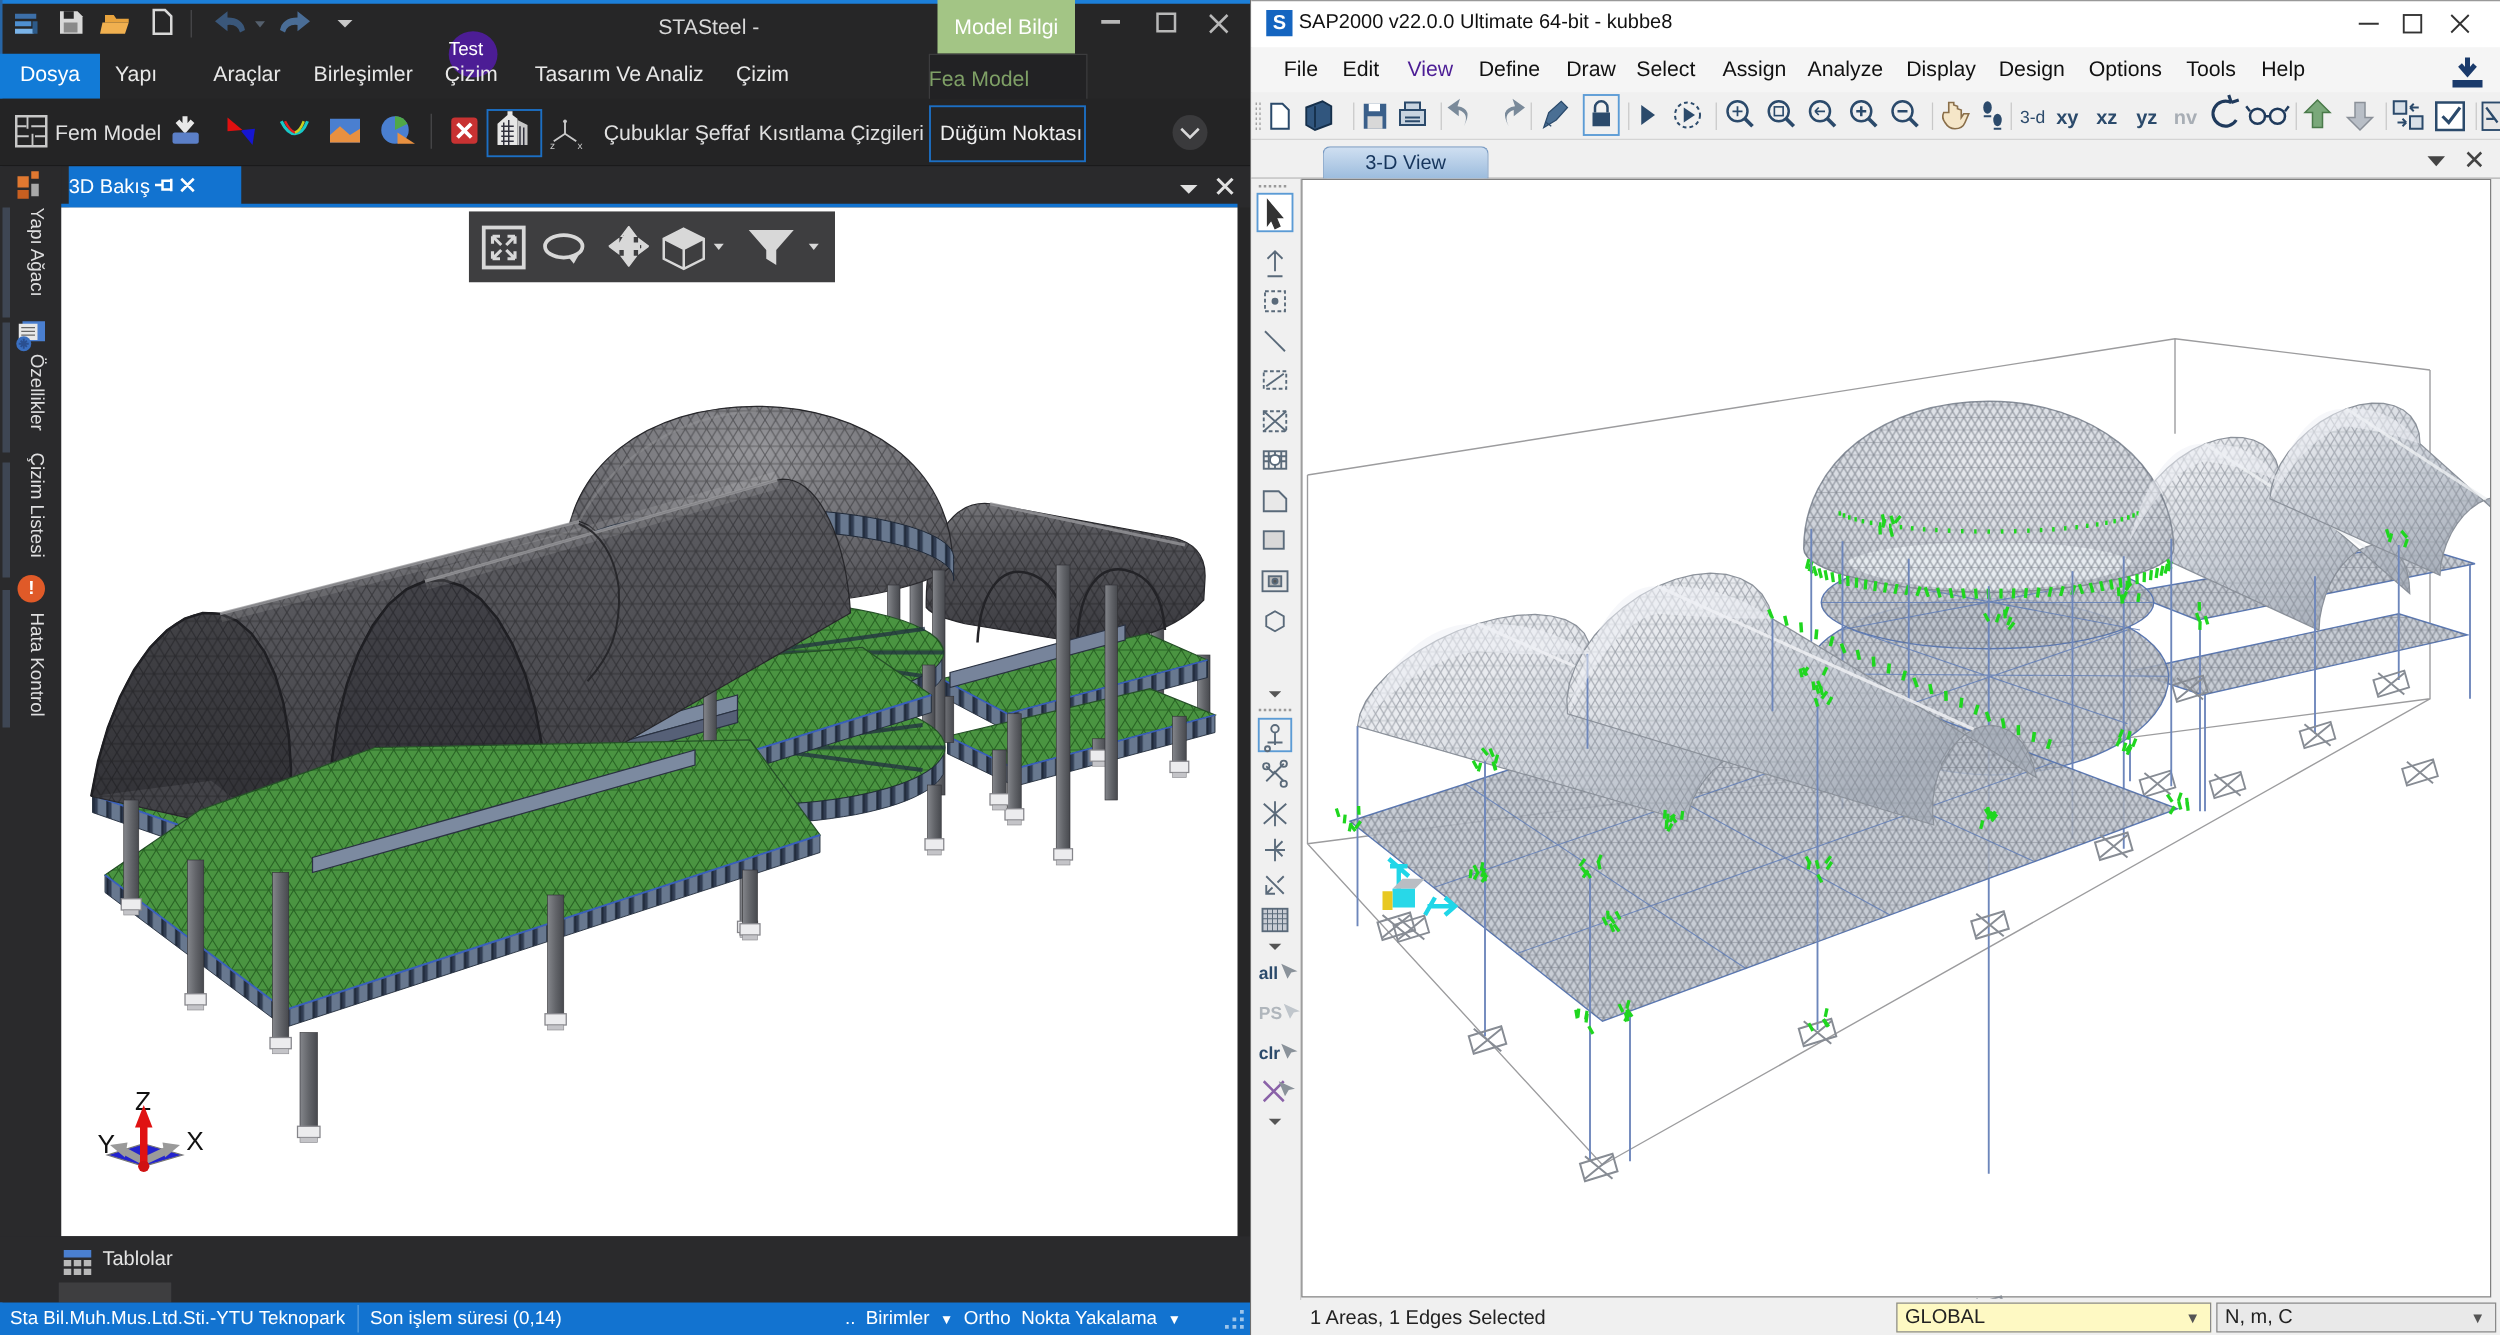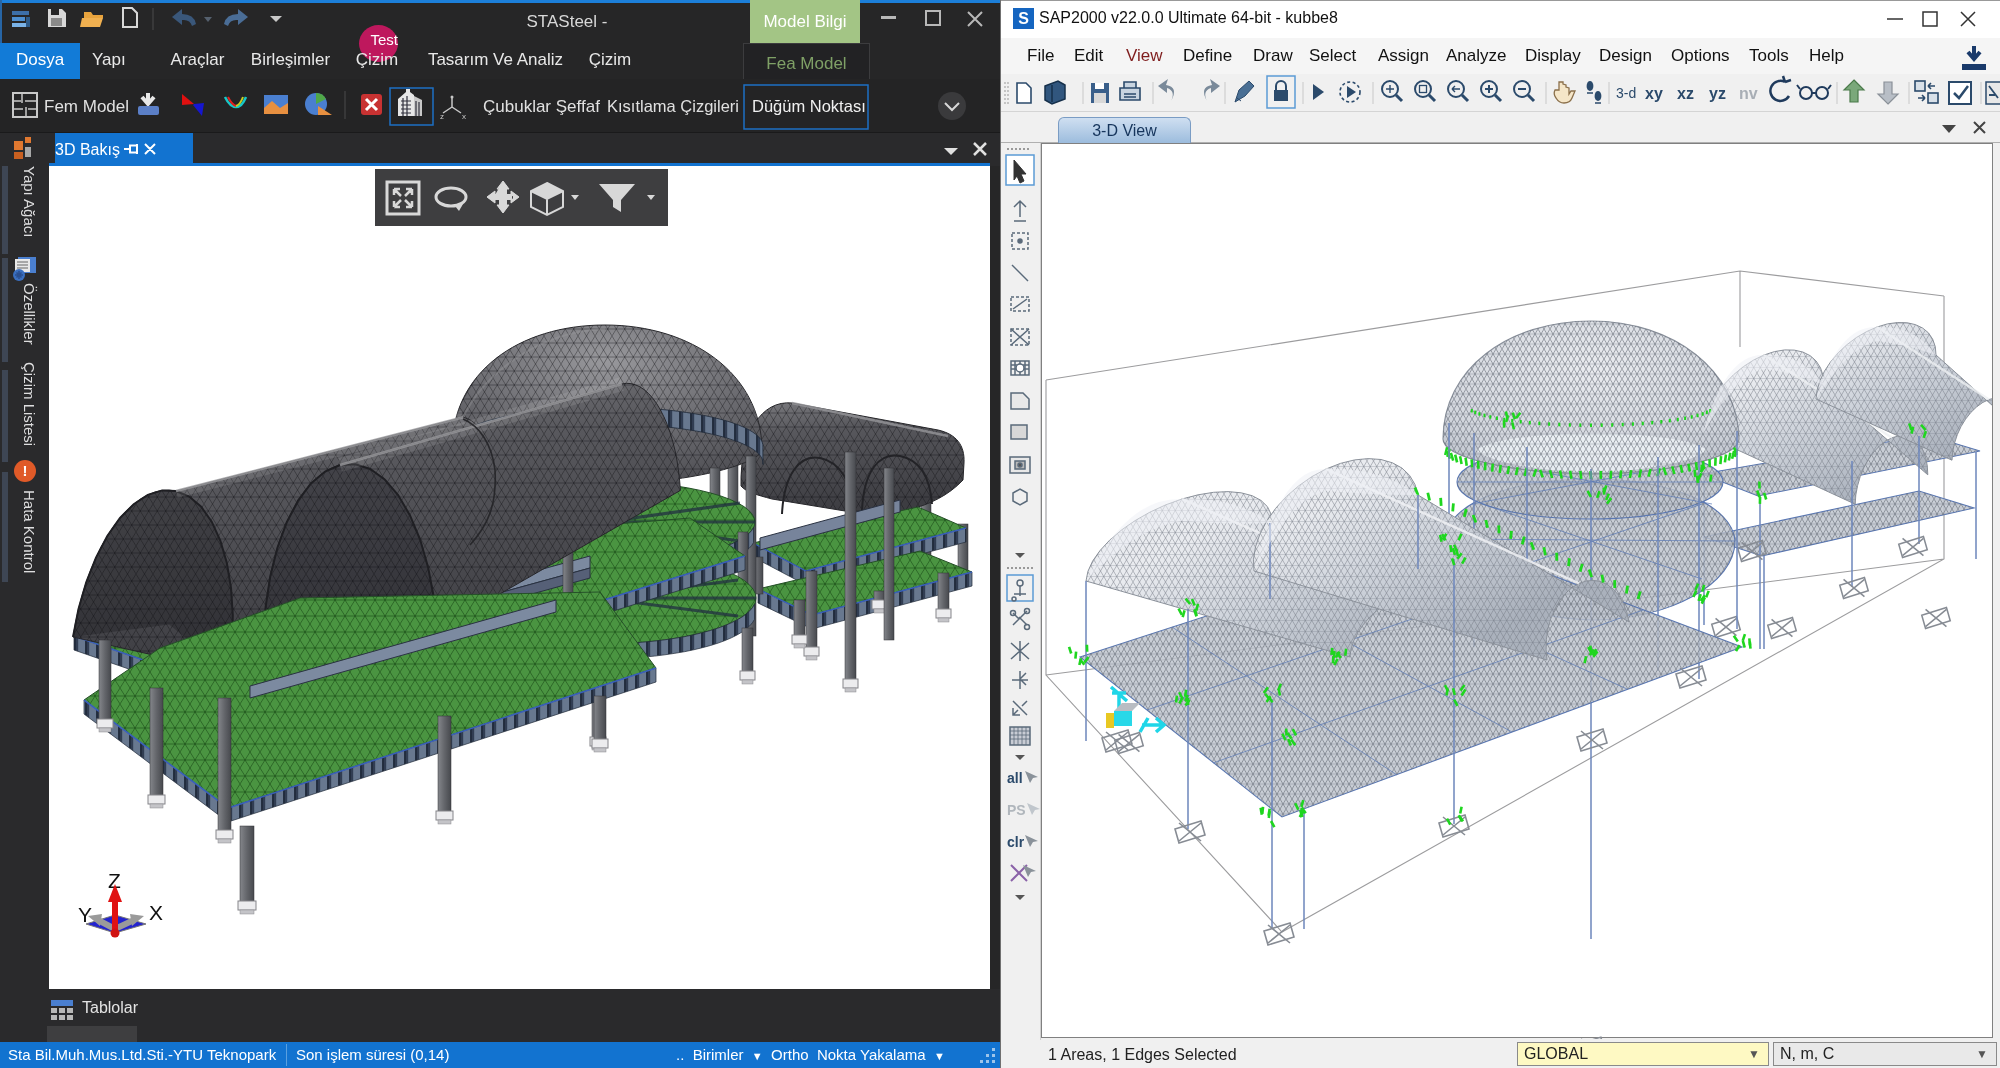--- a/index.html
+++ b/index.html
@@ -22,34 +22,34 @@
 <line x1="153" y1="8" x2="153" y2="30" stroke="#4a4a4c" stroke-width="1"></line>
 <path d="M196,24 q-2,-10 -14,-10 l0,-5 -10,8 10,8 0,-5 q8,-1 10,6 z" fill="#3a577a"></path>
 <path d="M204,17 l8,0 -4,5 z" fill="#55606e"></path>
 <path d="M224,24 q2,-10 14,-10 l0,-5 10,8 -10,8 0,-5 q-8,-1 -10,6 z" fill="#4a6d96"></path>
 <path d="M270,16 l12,0 -6,6 z" fill="#c8c8c8"></path>
 </g>
     </svg>
     <div class="abs" style="left:462px;top:12px;width:210px;text-align:center;font-size:17px;color:#d8d8d8">STASteel -</div>
     <div class="abs" style="left:750px;top:0;width:110px;height:43px;background:#a3c585;color:#fff;font-size:17px;text-align:center;line-height:43px">Model Bilgi</div>
     <div class="abs" style="left:743px;top:43px;width:127px;height:90px;background:#222224;border:1px solid #3c3c3e"></div>
-    <div class="abs" style="left:743px;top:54px;width:127px;height:24px;color:#7fa066;font-size:17px;text-align:center">Fea Model</div>
+    <div class="abs" style="left:743px;top:54px;width:127px;height:24px;color:#7fa066;font-size:17px;">Fea Model</div>
     <svg class="abs" style="left:870px;top:0" width="130" height="40">
 <rect x="11" y="16" width="15" height="3" fill="#b8b8b8"></rect>
 <rect x="56" y="11" width="14" height="14" fill="none" stroke="#b8b8b8" stroke-width="2"></rect>
 <path d="M98,12 l14,14 M112,12 l-14,14" stroke="#b8b8b8" stroke-width="2"></path>
 </svg>
     <div class="abs" style="left:0;top:43px;width:80px;height:36px;background:#127bd7;color:#fff;font-size:17px;text-align:center;line-height:34px">Dosya</div>
     <div class="abs" style="left:92px;top:43px;width:60px;height:36px;color:#e8e8e8;font-size:17px;line-height:34px;white-space:nowrap;z-index:2">Yapı</div>
     <div class="abs" style="left:160px;top:43px;width:75px;height:36px;color:#e8e8e8;font-size:17px;text-align:center;line-height:34px;white-space:nowrap;z-index:2">Araçlar</div>
     <div class="abs" style="left:248px;top:43px;width:85px;height:36px;color:#e8e8e8;font-size:17px;text-align:center;line-height:34px;white-space:nowrap;z-index:2">Birleşimler</div>
     <div class="abs" style="left:352px;top:43px;width:50px;height:36px;color:#e8e8e8;font-size:17px;text-align:center;line-height:34px;white-space:nowrap;z-index:2">Çizim</div>
     <div class="abs" style="left:423px;top:43px;width:140px;height:36px;color:#e8e8e8;font-size:17px;text-align:right;line-height:34px;white-space:nowrap;z-index:2">Tasarım Ve Analiz</div>
     <div class="abs" style="left:585px;top:43px;width:50px;height:36px;color:#e8e8e8;font-size:17px;text-align:center;line-height:34px;white-space:nowrap;z-index:2">Çizim</div>
-    <div class="abs" style="left:359px;top:25px;width:39px;height:37px;background:#be185d;border-radius:50%;color:#fff;font-size:15px;text-align:right;line-height:30px;z-index:1">Test</div>
+    <div class="abs" style="left:359px;top:25px;width:39px;height:37px;background:#4c1d95;border-radius:50%;color:#fff;font-size:15px;text-align:left;line-height:30px;z-index:1">Test</div>
     <div class="abs" style="left:0;top:79px;width:1000px;height:54px;background:#242425;border-bottom:1px solid #1a1a1b"></div>
     <svg class="abs" style="left:0;top:79px" width="1000" height="54">
 <g>
 <rect x="13" y="14" width="24" height="24" fill="none" stroke="#c8c8c8" stroke-width="2"></rect>
 <path d="M13,22 h8 m4,0 h12 M13,30 h10 m5,0 h9 M22,14 v10 m4,4 v10" stroke="#c8c8c8" stroke-width="1.5"></path>
 <text x="44" y="33" font-size="17" fill="#e0e0e0" font-family="Liberation Sans">Fem Model</text>
 <path d="M148,14 v10 m-6,-6 l6,7 6,-7" stroke="#e8e8e8" stroke-width="4" fill="none"></path>
         <rect x="138" y="27" width="21" height="9" rx="2" fill="#5b7fc7"></rect>
 <path d="M182,15 l12,10 -12,1 z" fill="#e01010"></path>
         <path d="M194,25 l10,-1 -2,13 -9,-11 z" fill="#1616d0"></path>
@@ -346,21 +346,21 @@
     <div class="abs" style="left:12px;top:8px;width:21px;height:21px;background:#1565c0;color:#fff;font-weight:bold;font-size:16px;text-align:center;line-height:21px">S</div>
     <div class="abs" style="left:38px;top:9px;color:#111;font-size:16px">SAP2000 v22.0.0 Ultimate 64-bit - kubbe8</div>
     <svg class="abs" style="left:870px;top:0" width="130" height="38">
 <path d="M16,19 h16" stroke="#333" stroke-width="1.5"></path>
 <rect x="52" y="12" width="14" height="14" fill="none" stroke="#333" stroke-width="1.5"></rect>
 <path d="M90,12 l14,14 M104,12 l-14,14" stroke="#333" stroke-width="1.5"></path>
 </svg>
     <div class="abs" style="left:0;top:38px;width:1000px;height:36px;background:#f5f5f5"></div>
     <div class="abs" style="left:26px;top:46px;color:#111;font-size:17px">File</div>
     <div class="abs" style="left:73px;top:46px;color:#111;font-size:17px">Edit</div>
-    <div class="abs" style="left:125px;top:46px;color:#7f1d1d;font-size:17px">View</div>
+    <div class="abs" style="left:125px;top:46px;color:#4c1d95;font-size:17px">View</div>
     <div class="abs" style="left:182px;top:46px;color:#111;font-size:17px">Define</div>
     <div class="abs" style="left:252px;top:46px;color:#111;font-size:17px">Draw</div>
     <div class="abs" style="left:308px;top:46px;color:#111;font-size:17px">Select</div>
     <div class="abs" style="left:377px;top:46px;color:#111;font-size:17px">Assign</div>
     <div class="abs" style="left:445px;top:46px;color:#111;font-size:17px">Analyze</div>
     <div class="abs" style="left:524px;top:46px;color:#111;font-size:17px">Display</div>
     <div class="abs" style="left:598px;top:46px;color:#111;font-size:17px">Design</div>
     <div class="abs" style="left:670px;top:46px;color:#111;font-size:17px">Options</div>
     <div class="abs" style="left:748px;top:46px;color:#111;font-size:17px">Tools</div>
     <div class="abs" style="left:808px;top:46px;color:#111;font-size:17px">Help</div>

